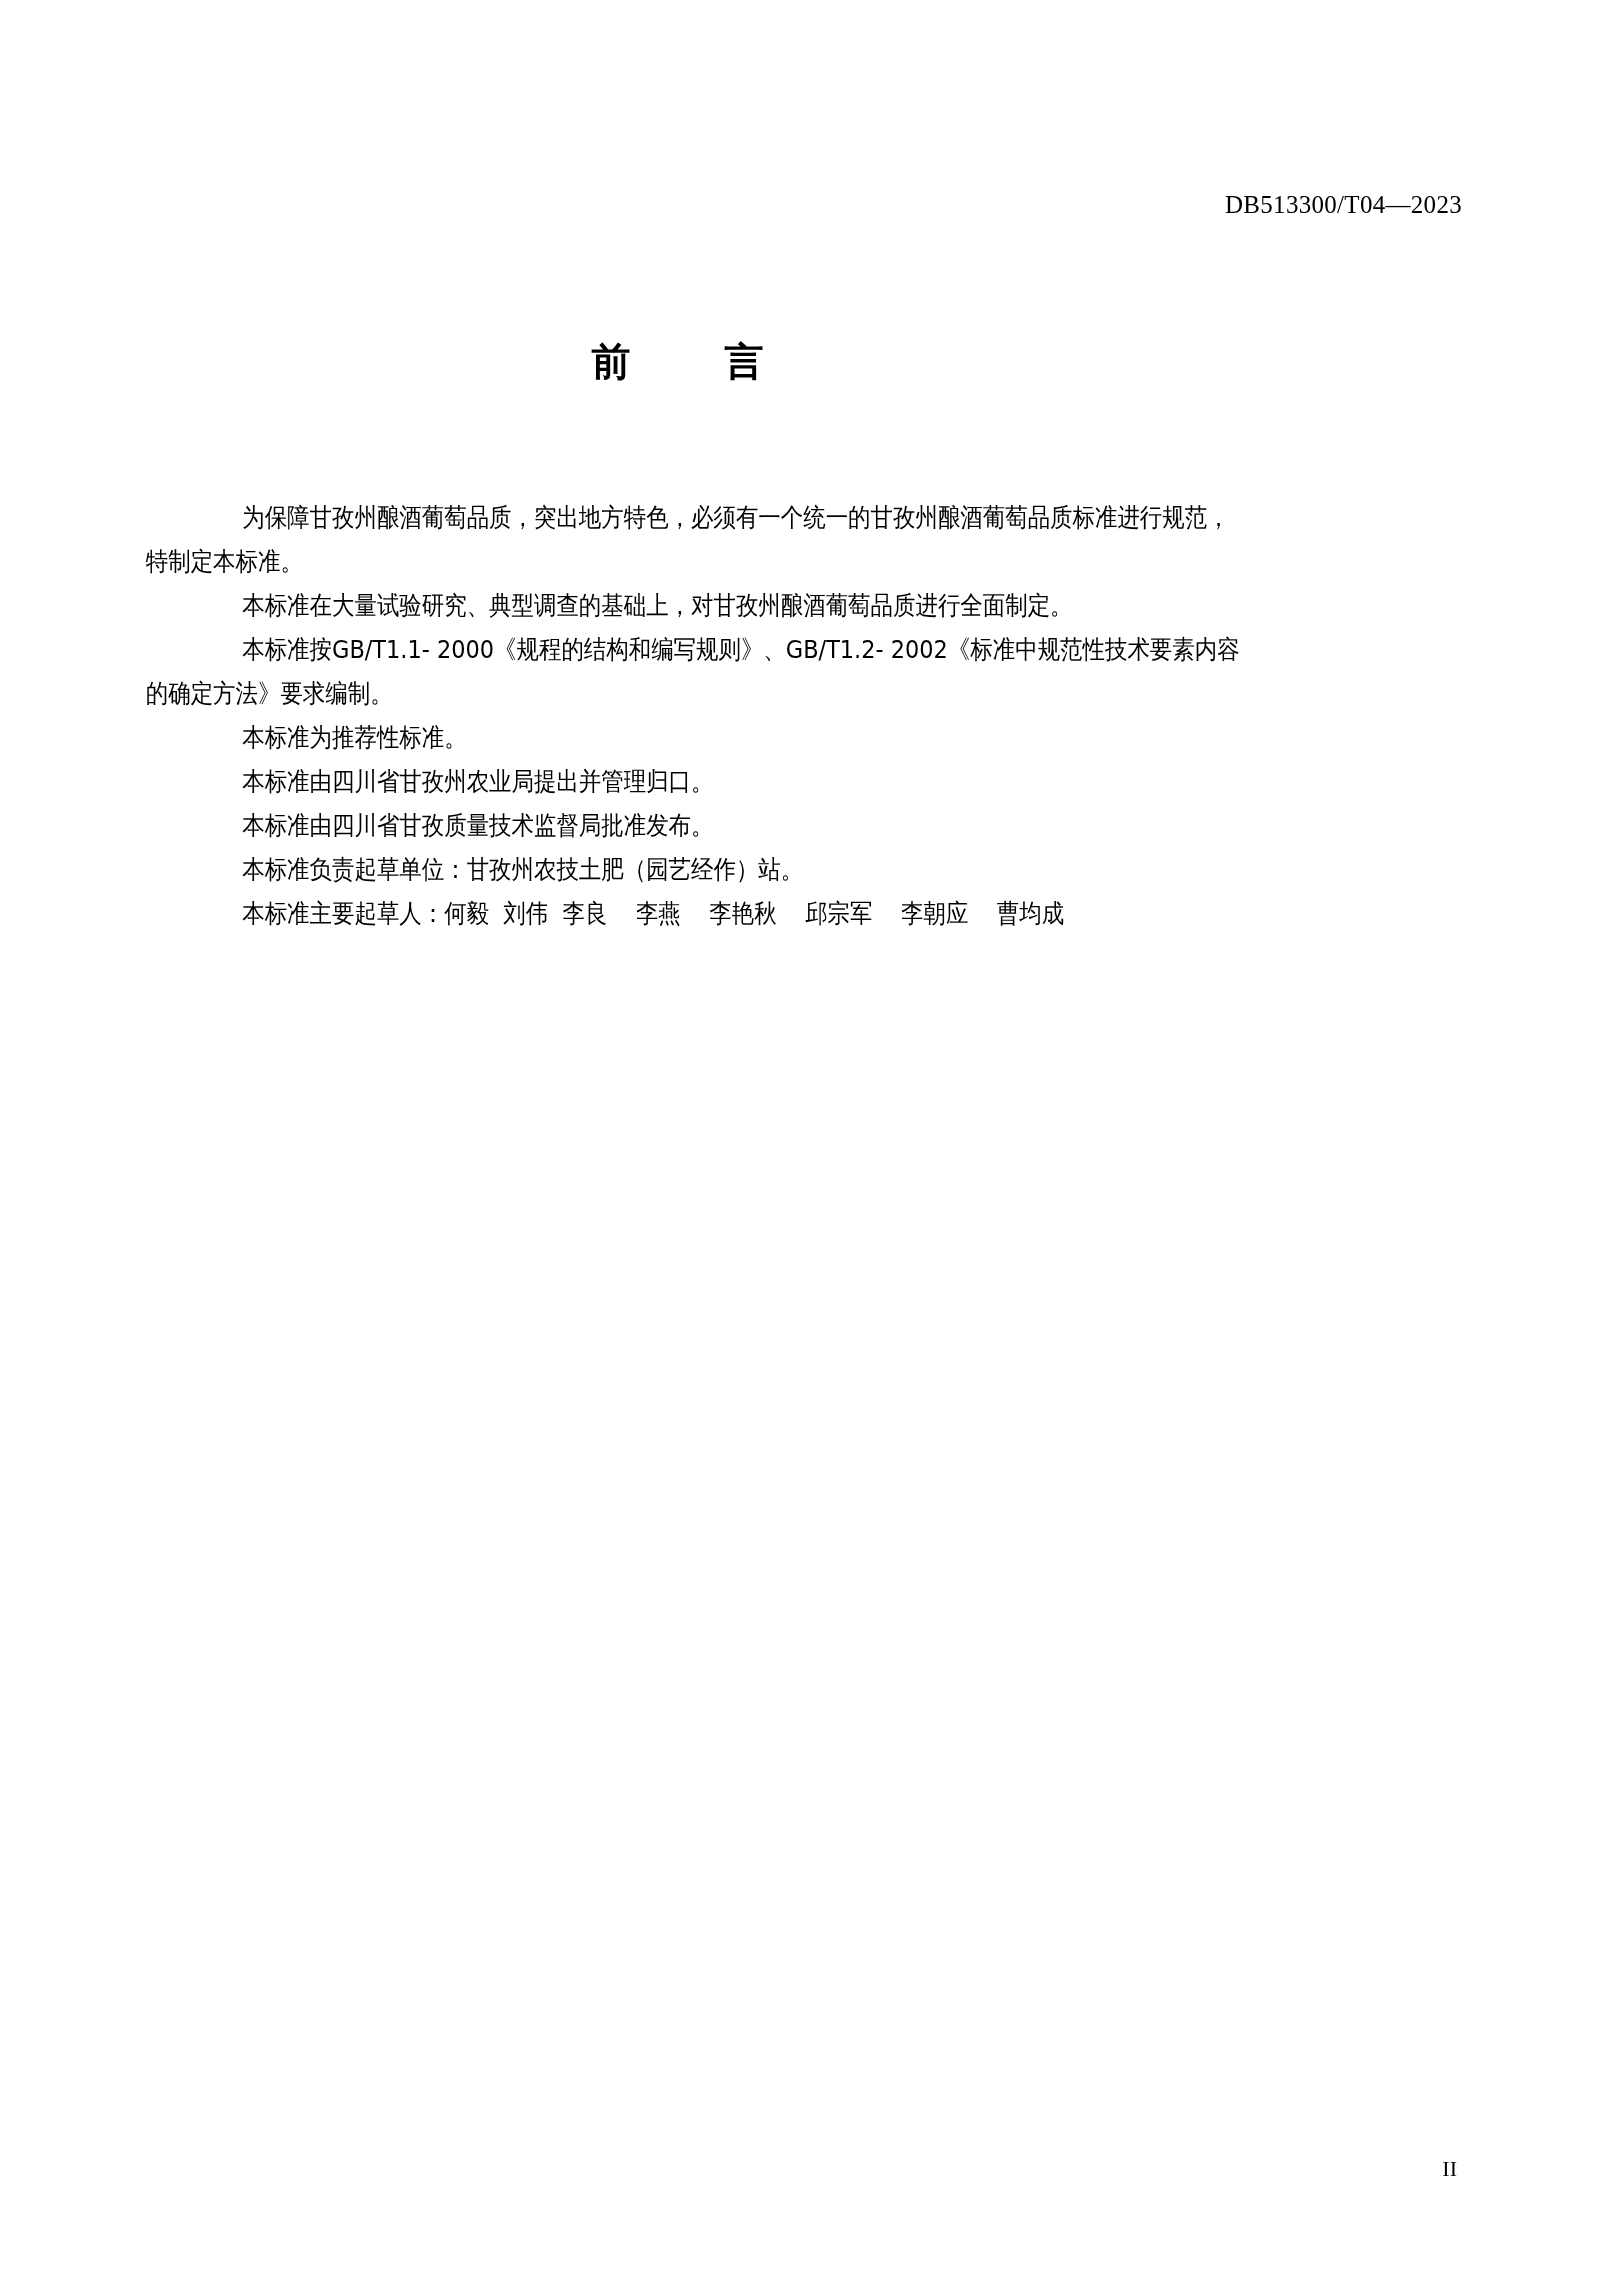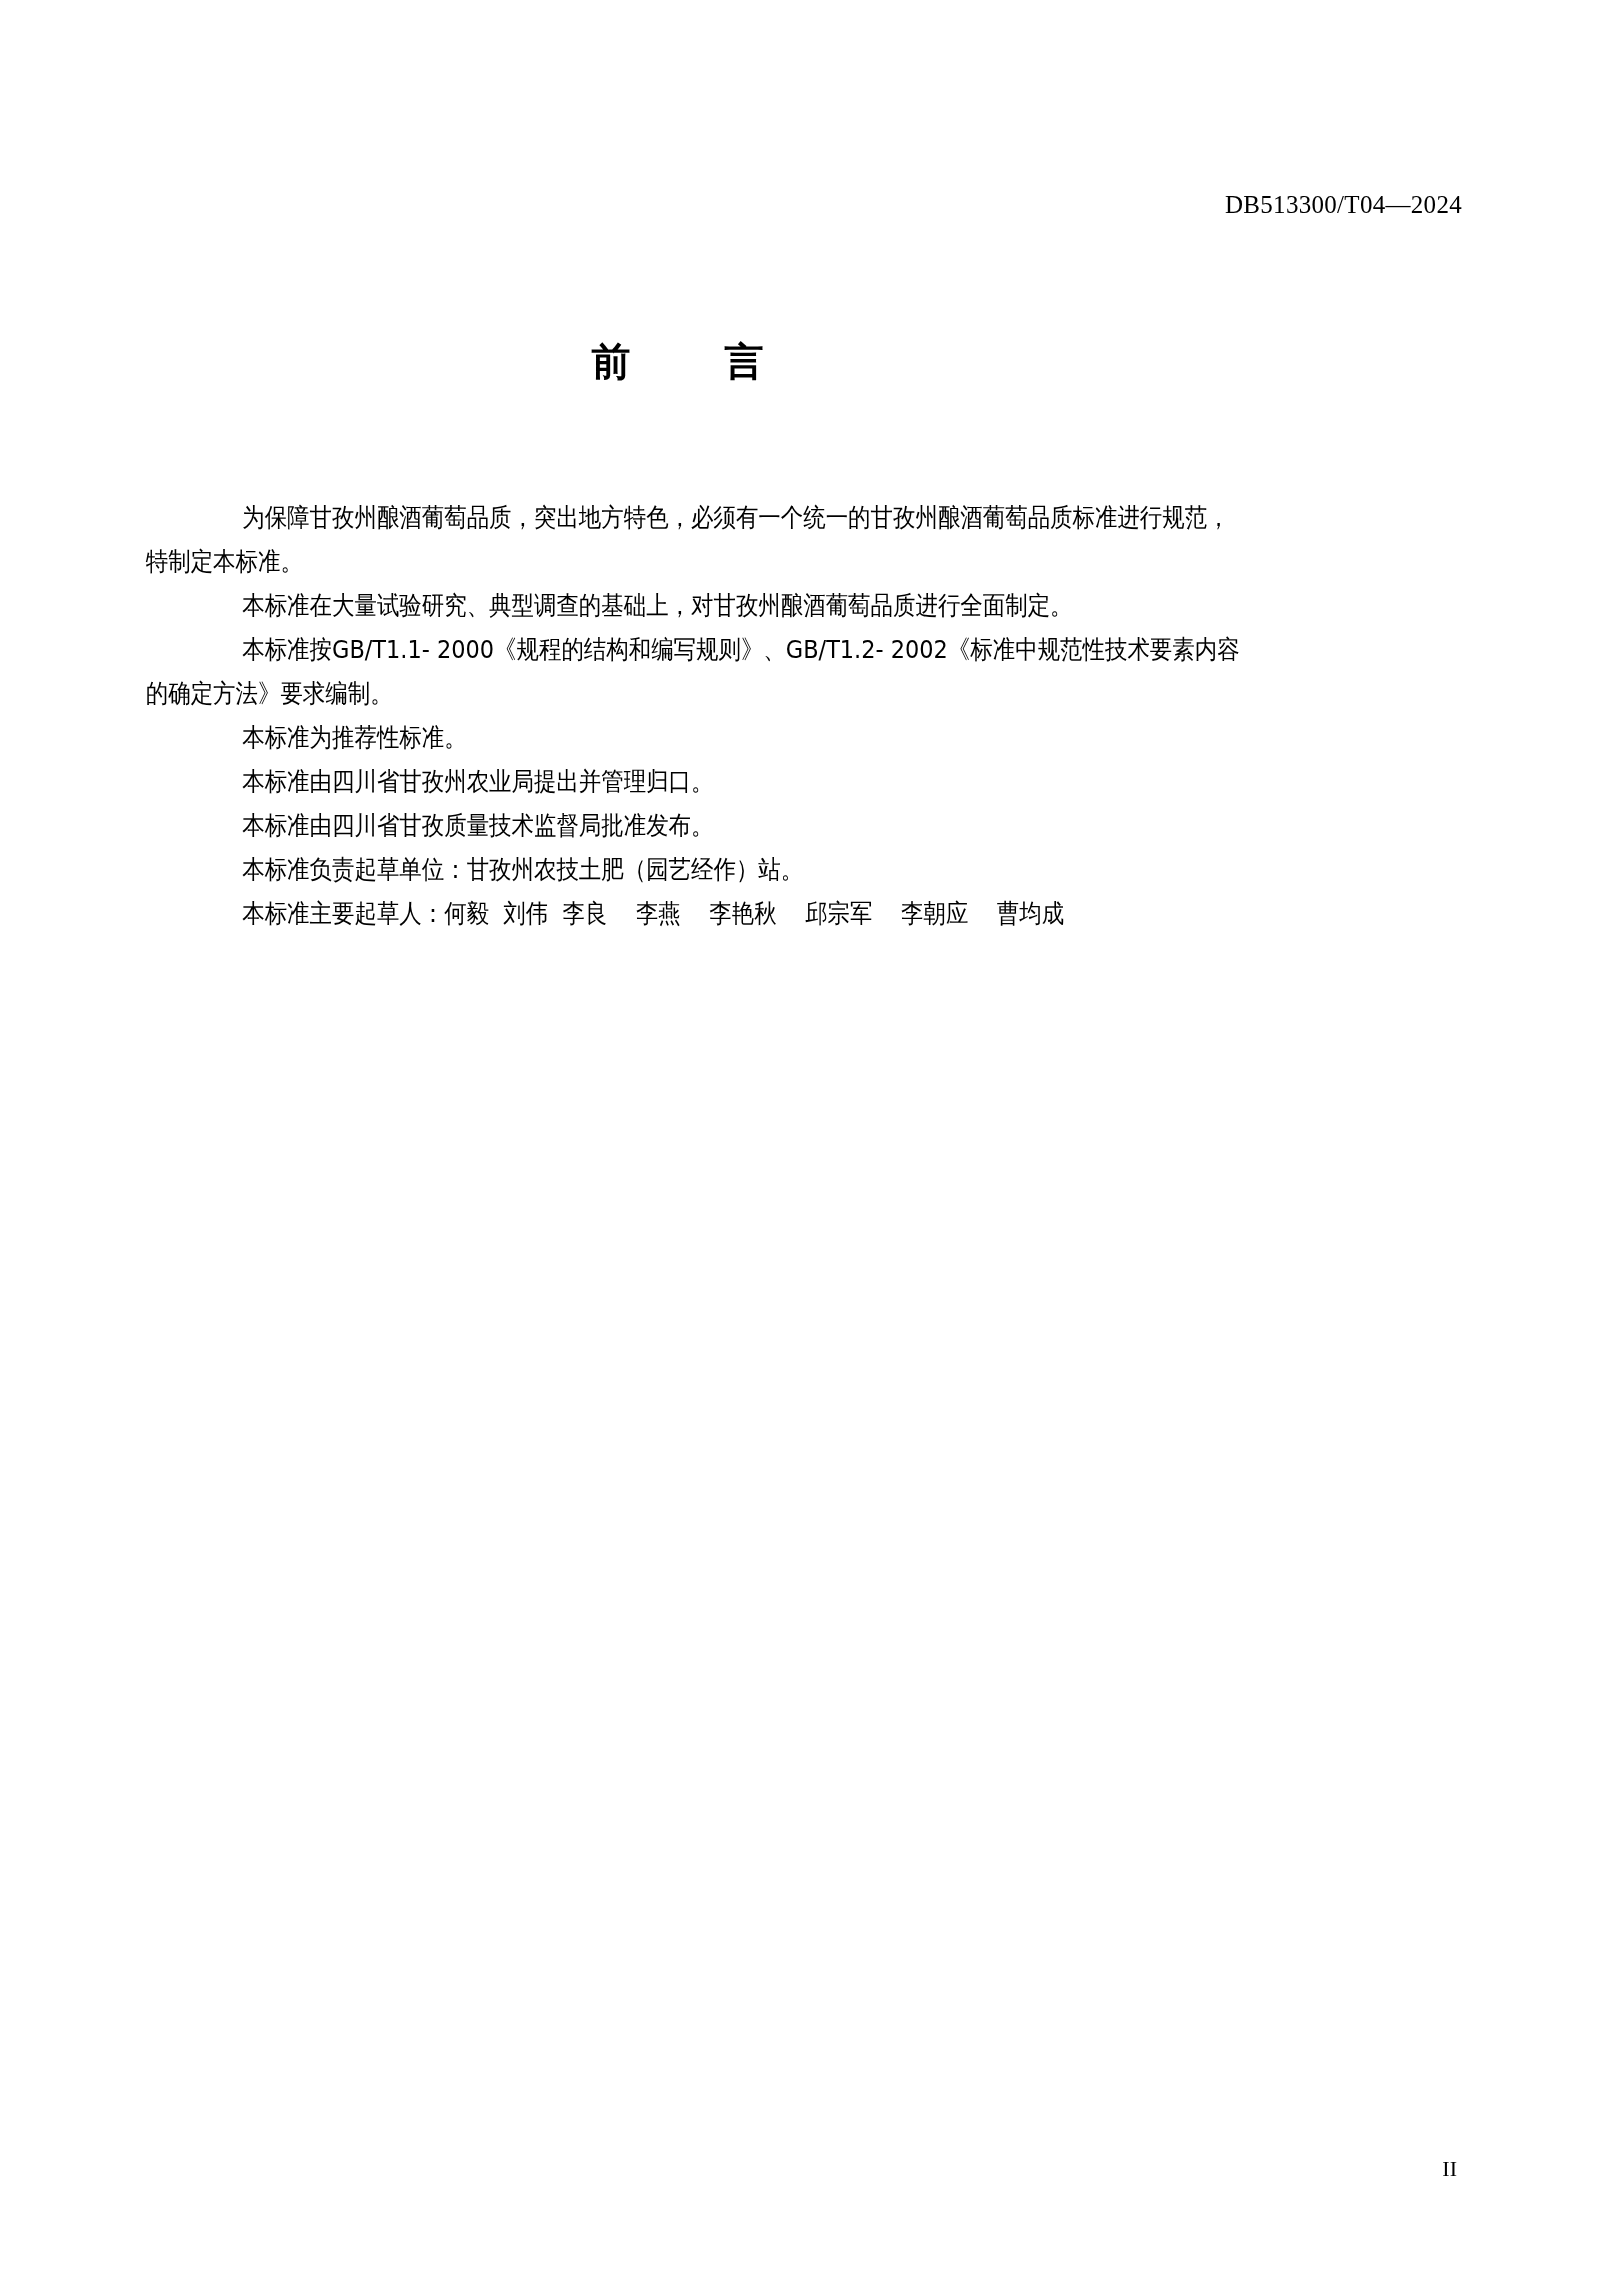--- a/index.html
+++ b/index.html
@@ -69,21 +69,21 @@
       top: 2156px;
       right: 166px;
       font-size: 22px;
       font-family: "Liberation Serif", serif;
       margin-left: 12px;
     }
   </style>
 </head>
 <body>
 
-<div class="doc-code">DB513300/T04—2024</div>
+<div class="doc-code">DB513300/T04—2023</div>
 
 <div class="title">
   <span class="t-char">前</span><span class="t-gap"></span><span class="t-char">言</span>
 </div>
 
 <div class="body-text">
   <p class="para">
     <span class="line">为保障甘孜州酿酒葡萄品质，突出地方特色，必须有一个统一的甘孜州酿酒葡萄品质标准进行规范，</span>
     <span class="line cont" style="text-indent: 0px; margin-left: -2.15em;">特制定本标准。</span>
   </p>

